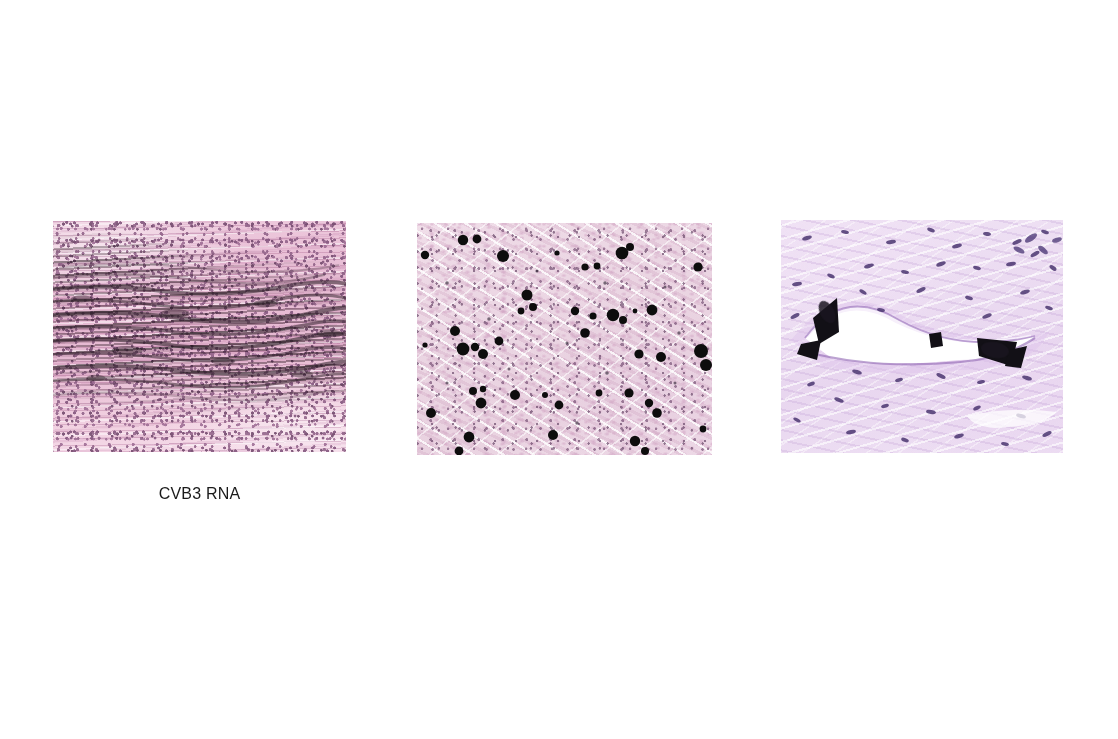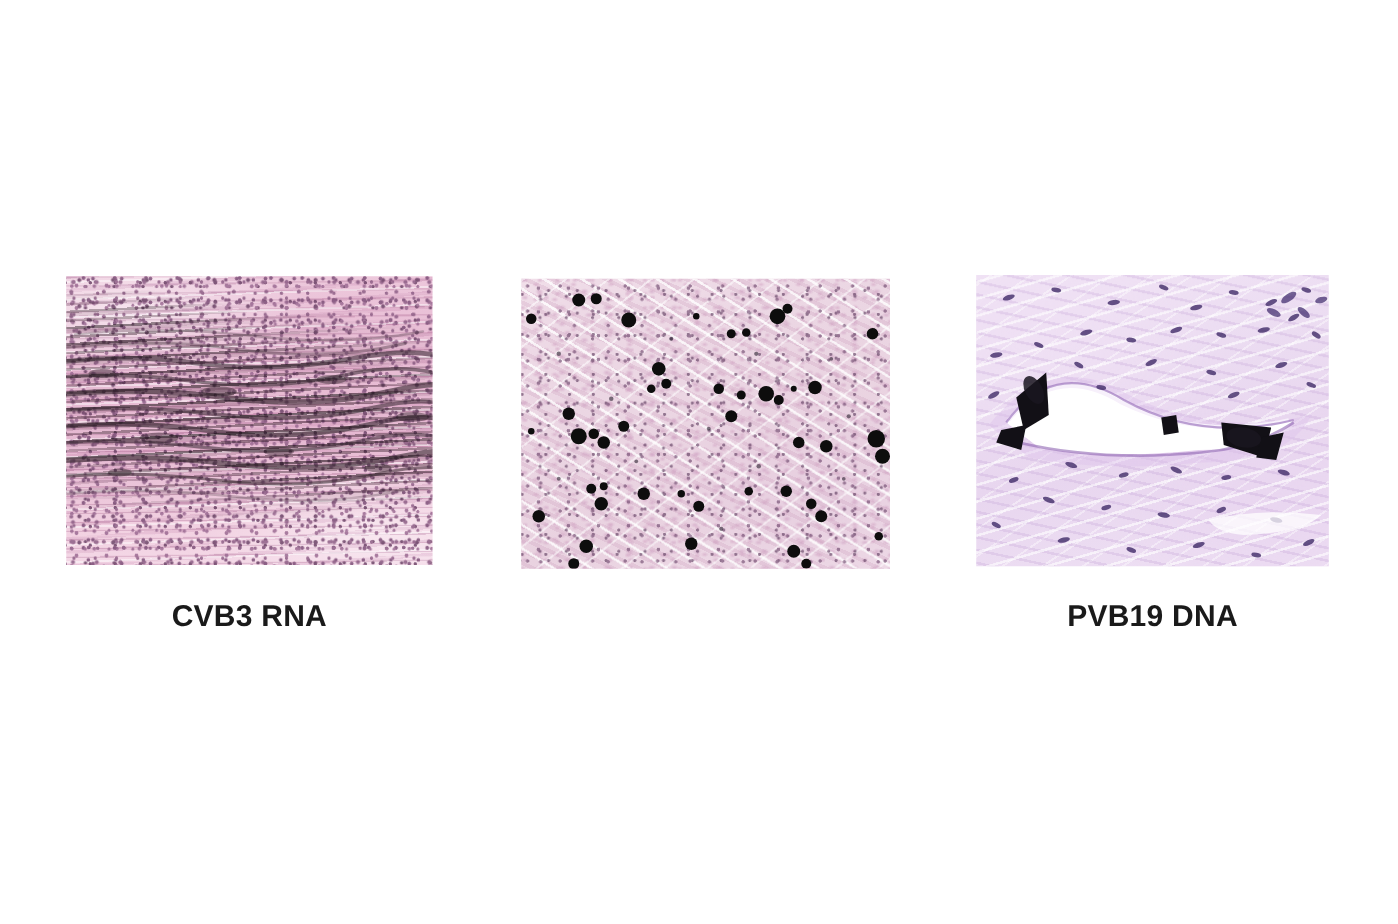--- a/index.html
+++ b/index.html
@@ -42,26 +42,25 @@
     position: absolute;
     left: -10%; top: -10%;
     width: 120%;
     height: 120%;
   }
 
   .panel-caption {
     position: absolute;
     text-align: center;
     color: #1a1a1a;
-    font-size: 24px;
+    font-size: 16px;
     line-height: 22px;
     letter-spacing: 0.2px;
     white-space: nowrap;
     font-family: "Liberation Sans", sans-serif;
-    font-weight: bold;
   }
 
   
   #panel-cvb3 {
     left: 53px;
     top: 221px;
     width: 293px;
     height: 231px;
   }
   .cvb3-base {
@@ -457,15 +456,14 @@
           <ellipse cx="250" cy="18" rx="7" ry="3" transform="rotate(-34 250 18)"></ellipse>
           <ellipse cx="262" cy="30" rx="6" ry="2.6" transform="rotate(40 262 30)"></ellipse>
           <ellipse cx="276" cy="20" rx="5" ry="2.4" transform="rotate(-16 276 20)"></ellipse>
           <ellipse cx="238" cy="30" rx="6" ry="2.6" transform="rotate(26 238 30)"></ellipse>
         </g>
 
         <path d="M186 196 Q228 186 276 192 Q262 206 214 208 Q192 206 186 196 Z" fill="#ffffff" opacity="0.75"></path>
       </svg>
     </div>
   </div>
-  <div class="panel-caption" id="caption-pvb19">PVB19 DNA</div>
 
 </div>
 
 </body></html>

